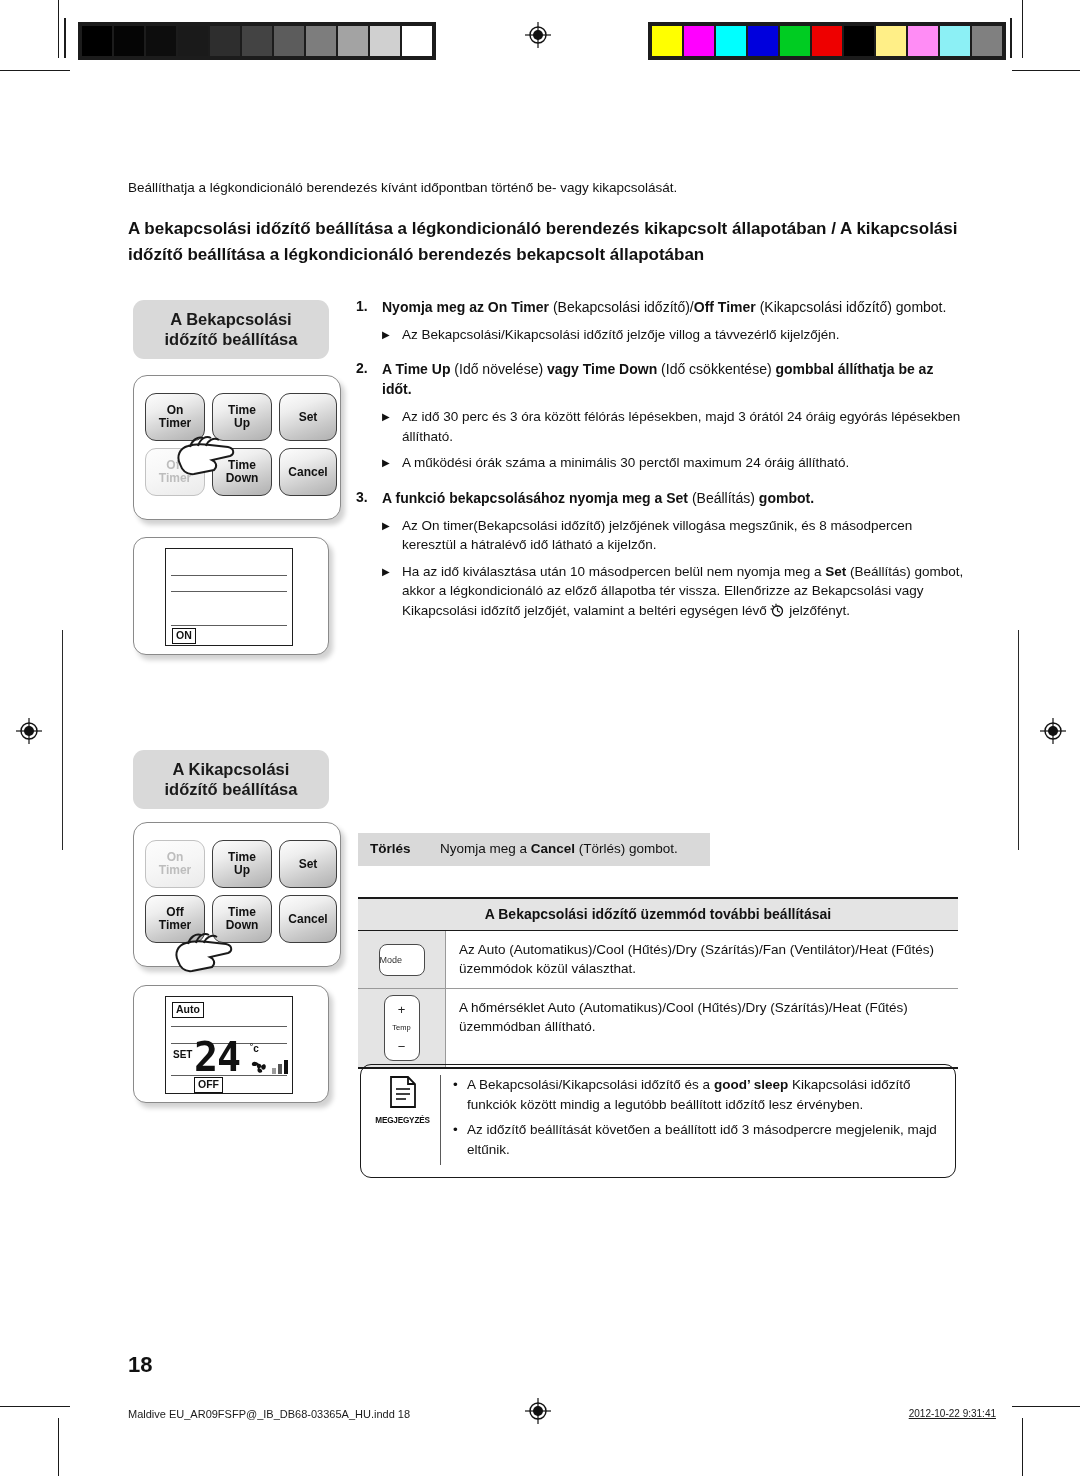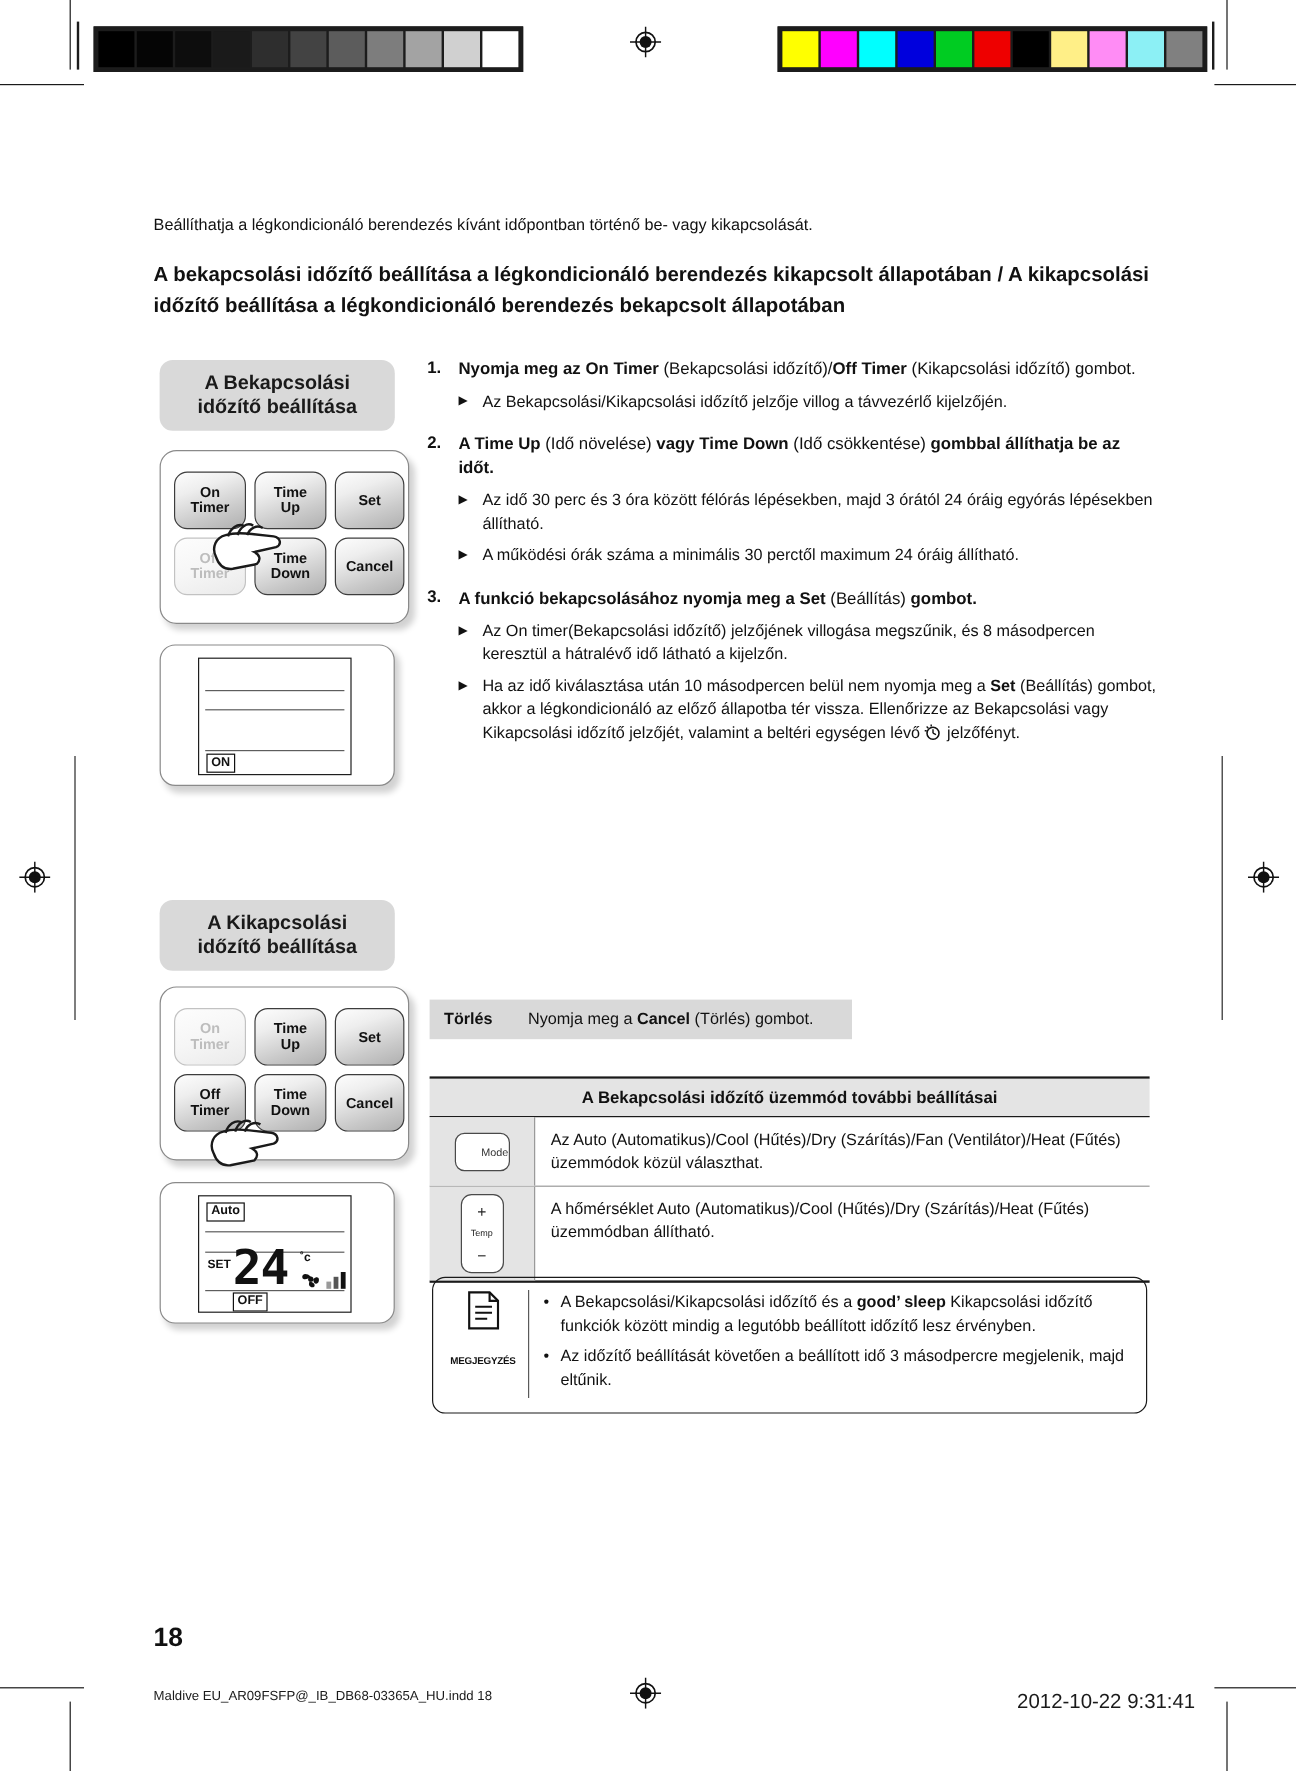--- a/index.html
+++ b/index.html
@@ -226,21 +226,21 @@
   }
   .cell-text {
     flex: 1;
     padding: 9px 10px 9px 13px;
     font-size: 13.5px; line-height: 1.42;
   }
   .mode-key {
     width: 46px; height: 32px;
     border: 1.5px solid #4a4a4a; border-radius: 8px;
     background: #fff;
-    display: flex; align-items: center; justify-content: flex-end;
+    display: flex; align-items: center; justify-content: flex-start;
     font-size: 9px; color: #333;
   }
   .temp-key {
     width: 36px; height: 66px;
     border: 1.5px solid #4a4a4a; border-radius: 9px;
     background: #fff;
     display: flex; flex-direction: column; align-items: center;
     justify-content: space-around;
     padding: 3px 0;
     font-size: 13px; color: #222;
@@ -256,40 +256,40 @@
     padding: 10px 12px 12px 8px;
   }
   .note-icon-col {
     flex: 0 0 72px;
     display: flex; flex-direction: column; align-items: center;
     border-right: 1.3px solid #5a5a5a;
     padding-right: 4px;
   }
   .note-icon-col .cap {
     font-size: 8.2px; font-weight: bold; letter-spacing: -0.2px;
-    margin-top: 16px;
+    margin-top: 3px;
   }
   .note-body { flex: 1; padding-left: 12px; }
   .note-item { display: flex; font-size: 13.5px; line-height: 1.45; margin-bottom: 6px; }
   .note-item .dot { flex: 0 0 14px; }
   .note-item .txt { flex: 1; }
 
   
   #page-number {
     position: absolute; left: 128px; top: 1352px;
     font-size: 22px; font-weight: bold;
   }
   #footer-left {
     position: absolute; left: 128px; top: 1408px;
     font-size: 11px; color: #1a1a1a;
     font-family: "Liberation Sans", sans-serif;
   }
   #footer-right {
     position: absolute; right: 84px; top: 1408px;
-    font-size: 17px; color: #1a1a1a;
+    font-size: 10px; color: #1a1a1a; text-decoration: underline;
   }
 </style>
 </head>
 <body>
 
 <div id="page">
 
   <div class="crop crop-v" style="left:58px; top:0px; height:58px;"></div>
   <div class="crop crop-h" style="left:0px; top:70px; width:70px;"></div>
   <div class="crop crop-v" style="left:1022px; top:0px; height:58px;"></div>

